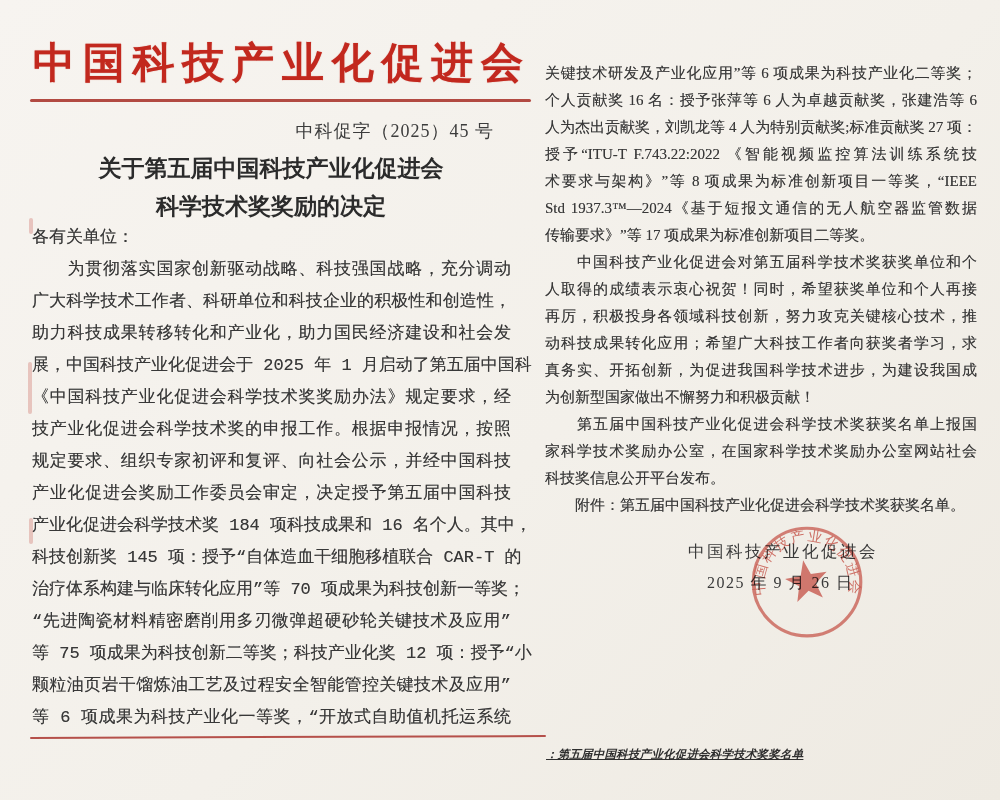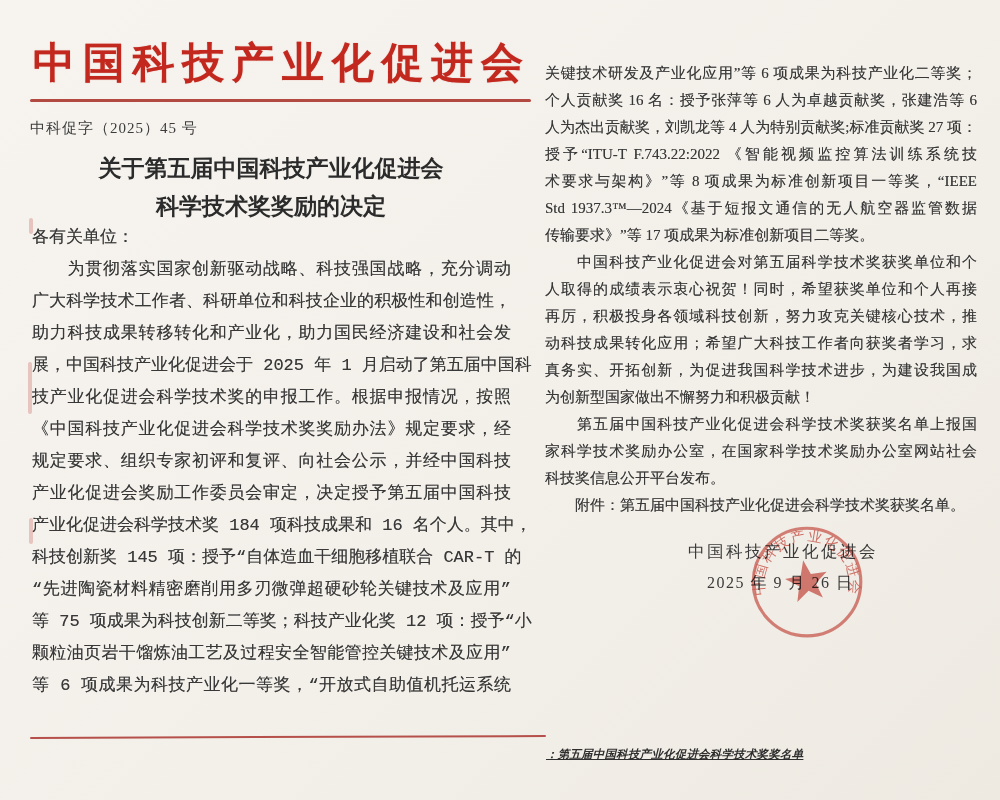--- a/index.html
+++ b/index.html
@@ -11,21 +11,21 @@
   }
   .abs{position:absolute;}
   
   .letterhead{
     left:33px;top:38px;width:490px;height:52px;
     font-size:42px;font-weight:700;color:#c2281e;
     text-align:justify;text-align-last:justify;line-height:50px;
     text-shadow:0 0 1px rgba(194,40,30,.55);
   }
   .head-rule{left:30px;top:99px;width:501px;height:3px;background:#b24a42;border-radius:2px;}
-  .doc-number{left:30px;top:119px;width:464px;text-align:left;font-size:15px;letter-spacing:1px;color:#3c3c3c;}
+  .doc-number{left:30px;top:119px;width:464px;text-align:right;font-size:18px;letter-spacing:1px;color:#3c3c3c;}
   .doc-title{left:30px;top:150px;width:482px;text-align:center;font-weight:700;font-size:23px;line-height:38px;color:#2b2b2b;}
   .body-left{left:32px;top:222px;width:479px;}
   .body-left .line{height:32px;line-height:32px;font-size:17px;text-align:justify;text-align-last:justify;white-space:nowrap;font-family:Liberation Mono, monospace;}
   .body-left .line.end{text-align-last:left;}
   .footer-rule{left:30px;top:736px;width:516px;height:2px;background:#b5504a;transform:rotate(-.2deg);border-radius:2px;}
   .edge-mark{width:4px;background:#c65a50;opacity:.3;border-radius:2px;}
   
   .body-right{left:545px;top:60px;width:432px;}
   .body-right .line{height:27px;line-height:27px;font-size:15px;text-align:justify;text-align-last:justify;white-space:nowrap;}
   .body-right .line.end{text-align-last:left;}
@@ -49,26 +49,27 @@
 <div class="abs doc-title">
   <div>关于第五届中国科技产业化促进会</div>
   <div>科学技术奖奖励的决定</div>
 </div>
 <div class="abs body-left">
     <div class="line end">各有关单位：</div>
     <div class="line">　　为贯彻落实国家创新驱动战略、科技强国战略，充分调动</div>
     <div class="line">广大科学技术工作者、科研单位和科技企业的积极性和创造性，</div>
     <div class="line">助力科技成果转移转化和产业化，助力国民经济建设和社会发</div>
     <div class="line">展，中国科技产业化促进会于 2025 年 1 月启动了第五届中国科</div>
+    <div class="line">《中国科技产业化促进会科学技术奖奖励办法》规定要求，经</div>
     <div class="line">技产业化促进会科学技术奖的申报工作。根据申报情况，按照</div>
-    <div class="line">《中国科技产业化促进会科学技术奖奖励办法》规定要求，经</div>
     <div class="line">规定要求、组织专家初评和复评、向社会公示，并经中国科技</div>
     <div class="line">产业化促进会奖励工作委员会审定，决定授予第五届中国科技</div>
     <div class="line">产业化促进会科学技术奖 184 项科技成果和 16 名个人。其中，</div>
     <div class="line">科技创新奖 145 项：授予“自体造血干细胞移植联合 CAR-T 的</div>
+    <div class="line">治疗体系构建与临床转化应用”等 70 项成果为科技创新一等奖；</div>
     <div class="line">“先进陶瓷材料精密磨削用多刃微弹超硬砂轮关键技术及应用”</div>
     <div class="line">等 75 项成果为科技创新二等奖；科技产业化奖 12 项：授予“小</div>
     <div class="line">颗粒油页岩干馏炼油工艺及过程安全智能管控关键技术及应用”</div>
     <div class="line">等 6 项成果为科技产业化一等奖，“开放式自助值机托运系统</div>
   </div>
 <div class="abs footer-rule"></div>
 
 <div class="abs edge-mark" style="left:29px;top:218px;height:16px;"></div>
 <div class="abs edge-mark" style="left:28px;top:362px;height:52px;"></div>
 <div class="abs edge-mark" style="left:29px;top:518px;height:26px;"></div>

